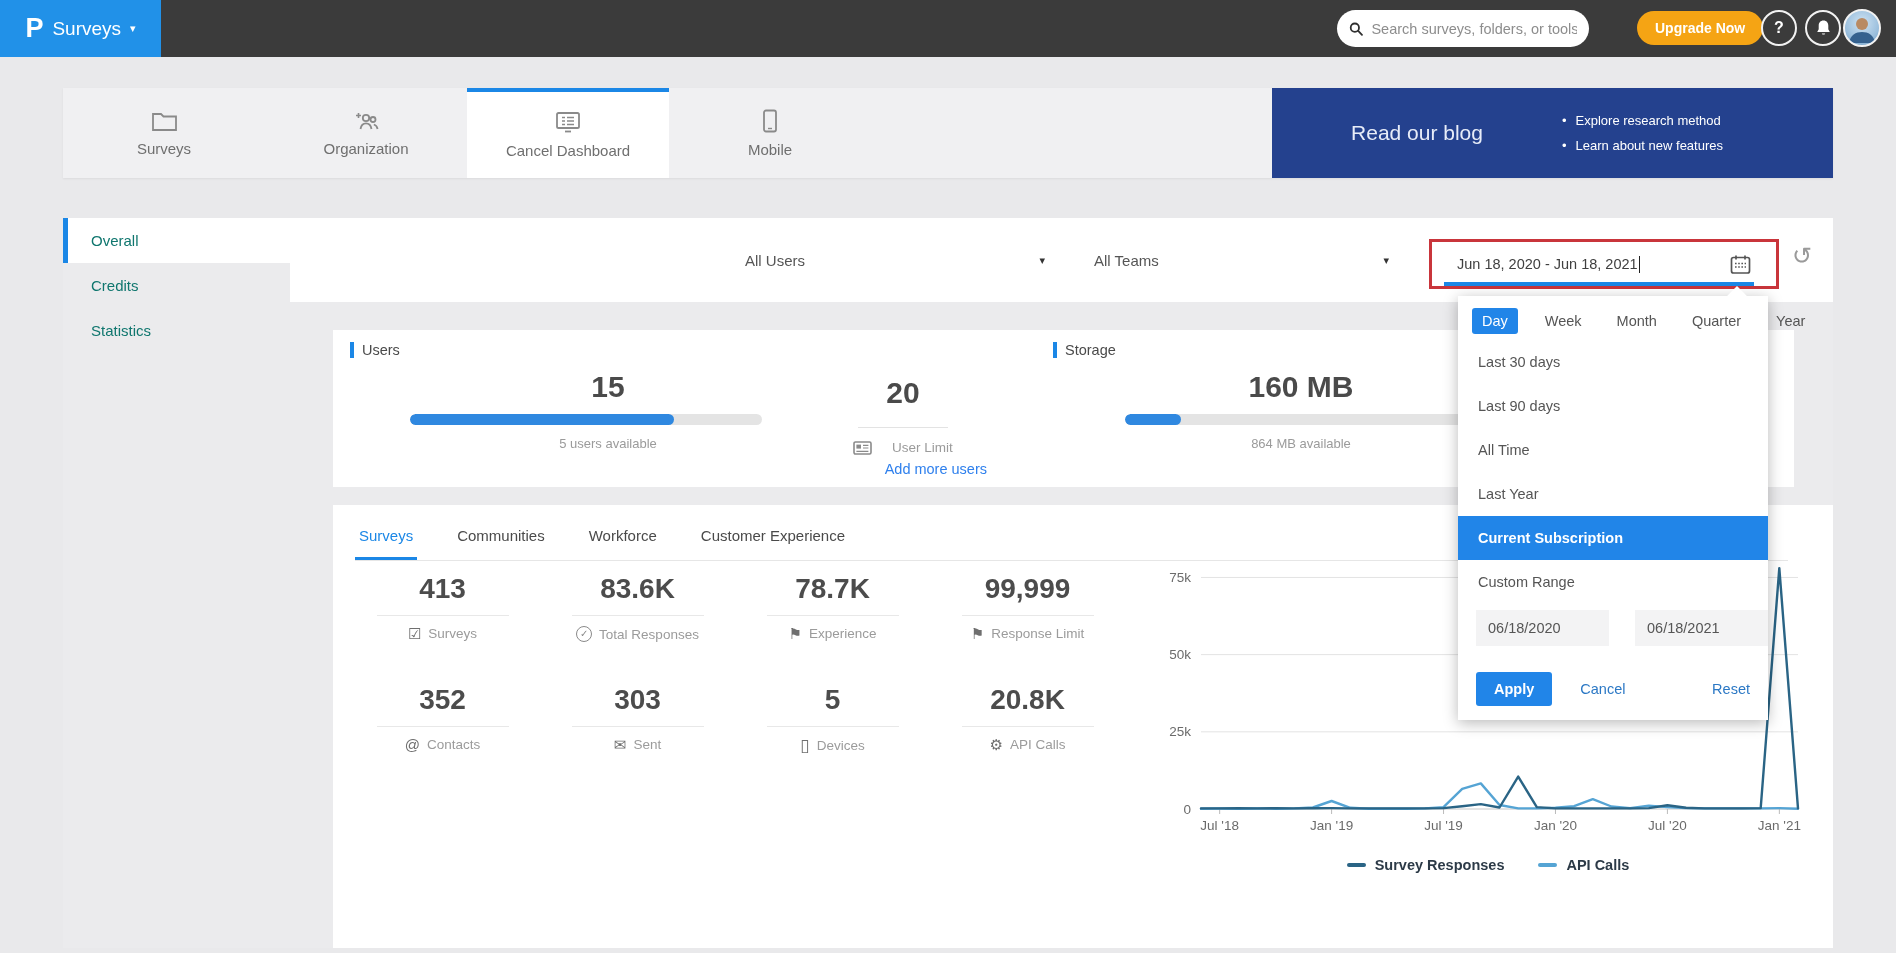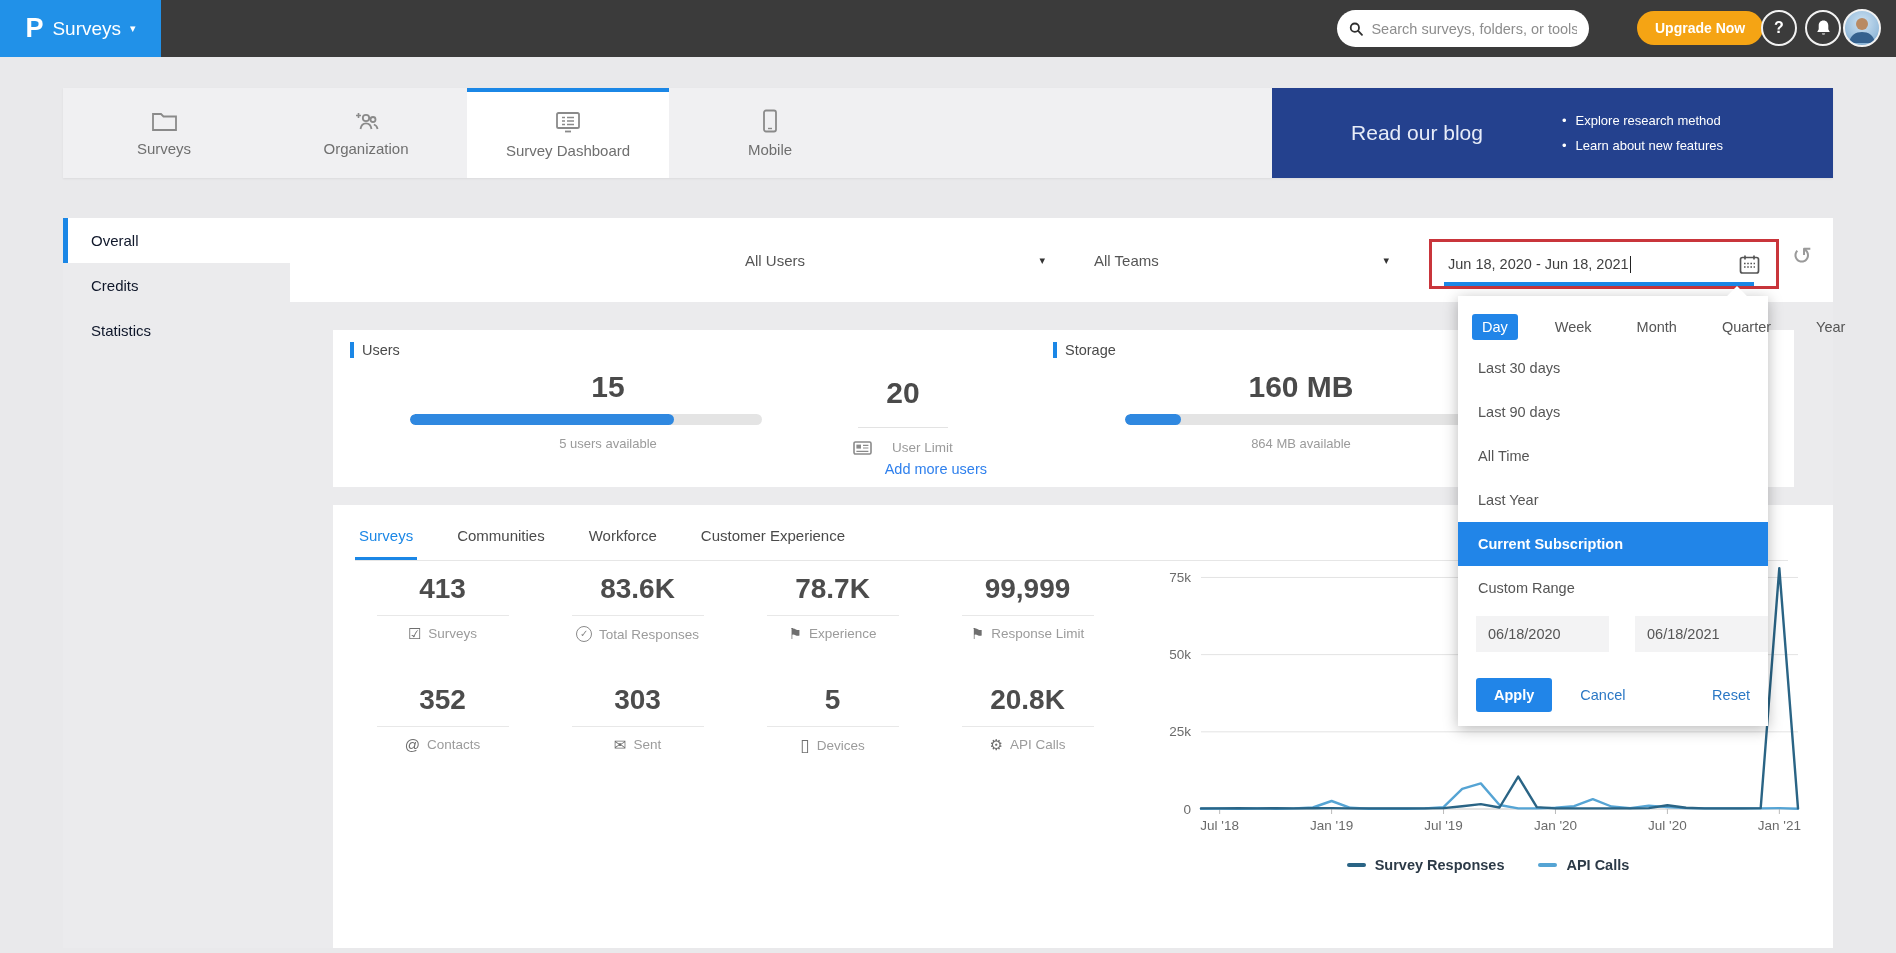--- a/index.html
+++ b/index.html
@@ -39,31 +39,31 @@
   .blog-banner { position:absolute; left:1272px; top:88px; width:561px; height:90px; background:#24418e;
                  display:flex; align-items:center; }
   .blog-title { width:290px; text-align:center; color:#e7ecf8; font-size:21px; cursor:pointer; }
   .blog-bullets { font-size:13px; color:#fff; display:flex; flex-direction:column; gap:10px; }
   .blog-bullets .b { display:flex; gap:9px; align-items:center; }
   .blog-bullets .dot { font-size:13px; }
 
   
   .sidebar { position:absolute; left:63px; top:218px; width:227px; height:730px; background:#ebebed; }
   .side-item { height:45px; display:flex; align-items:center; padding-left:28px; font-size:15px;
-               color:#0f172a; cursor:pointer; }
+               color:#0f766e; cursor:pointer; }
   .side-item.active { background:#fff; border-left:5px solid #1b87e6; padding-left:23px; }
 
   
   .mainpanel { position:absolute; left:290px; top:218px; width:1543px; height:730px; background:#ebebed; }
   .filterbar { position:absolute; left:0; top:0; width:1543px; height:84px; background:#fff; }
   .filter-select { position:absolute; top:0; height:84px; display:flex; align-items:center;
                    justify-content:space-between; cursor:pointer; font-size:15px; color:#555; }
   .filter-caret { color:#333; font-size:11px; }
   .datefield { position:absolute; left:1139px; top:21px; width:350px; height:50px; background:#fff;
-               border:3px solid #c9353b; display:flex; align-items:center; padding:0 16px; gap:0;
+               border:3px solid #c9353b; display:flex; align-items:center; padding:0 25px; gap:0;
                cursor:text; z-index:30; }
   .datefield .blue-underline { position:absolute; left:12px; right:22px; bottom:0; height:4px; background:#1b87e6; }
   .datefield .dtext { font-size:14.5px; color:#3f3f3f; white-space:nowrap; }
   .cursorbar { display:inline-block; width:1.5px; height:17px; background:#222; margin-left:1px; vertical-align:middle; }
   .cal-wrap { margin-left:auto; display:flex; }
   .reset-glyph { position:absolute; left:1502px; top:24px; font-size:24px; color:#9a9a9a; cursor:pointer; }
 
   
   .card { position:absolute; background:#fff; }
   .card-title { position:absolute; left:17px; top:12px; font-size:14.5px; color:#4a4a4a;
@@ -100,21 +100,21 @@
   .chartblock svg text { font-family:"Liberation Sans", sans-serif; }
   .legend { display:flex; justify-content:center; gap:34px; margin-top:8px; }
   .legend .item { display:flex; align-items:center; gap:9px; font-size:14.5px; font-weight:700; color:#2c3a47; cursor:pointer; }
   .legend .dash { width:19px; height:4px; border-radius:2px; }
 
   
   .popover { position:absolute; left:1458px; top:296px; width:310px; background:#fff; z-index:50;
              box-shadow:0 3px 14px rgba(0,0,0,.28); padding-bottom:14px; }
   .popover::before { content:""; position:absolute; top:-7px; right:24px; width:14px; height:14px;
                      background:#fff; transform:rotate(45deg); }
-  .gran-row { display:flex; align-items:center; gap:29px; padding:12px 14px 6px 14px;margin-top:6px; }
+  .gran-row { display:flex; align-items:center; gap:19px; padding:12px 14px 6px 14px; }
   .gran { font-size:14.5px; color:#555; cursor:pointer; padding:5px 8px; }
   .gran.selected { background:#2185e8; color:#fff; border-radius:3px; padding:5px 10px; }
   .preset { height:44px; display:flex; align-items:center; padding-left:20px; font-size:14.5px; color:#555;
             cursor:pointer; }
   .preset.selected { background:#2185e8; color:#fff; font-weight:700; }
   .range-inputs { display:flex; gap:26px; padding:6px 26px 0 18px; }
   .range-inputs input { width:133px; height:36px; background:#f3f3f4; border:none; padding-left:12px;
                         font-size:14.5px; color:#555; font-family:"Liberation Sans", sans-serif; }
   .pop-footer { display:flex; align-items:center; margin:26px 18px 0 18px; }
   .apply-btn { background:#2185e8; color:#fff; border:none; border-radius:3px; padding:9px 18px;
@@ -173,21 +173,21 @@
         <path d="M5 5.5h5M7.5 3v5" stroke-width="1.6"></path>
       </svg>
       <span data-name="nav-tab-label">Organization</span>
     </div>
     <div class="navtab active" data-name="nav-tab-usage-dashboard">
       <svg width="28" height="23" viewBox="0 0 28 23" data-name="usage-dashboard-icon">
         <rect x="3" y="2" width="22" height="15" rx="1.6"></rect>
         <path d="M8 6.5h3M13 6.5h7M8 10h3M13 10h7M8 13.5h3M13 13.5h7" stroke-width="1.4"></path>
         <path d="M11 20.5h6"></path>
       </svg>
-      <span data-name="nav-tab-label">Survey Dashboard</span>
+      <span data-name="nav-tab-label">Cancel Dashboard</span>
     </div>
     <div class="navtab" data-name="nav-tab-mobile">
       <svg width="16" height="24" viewBox="0 0 16 24" data-name="mobile-icon">
         <rect x="2" y="1.5" width="12" height="21" rx="2"></rect>
         <path d="M6 19.5h4" stroke-width="1.4"></path>
       </svg>
       <span data-name="nav-tab-label">Mobile</span>
     </div>
   </div>
   <div class="blog-banner" data-name="blog-banner">

